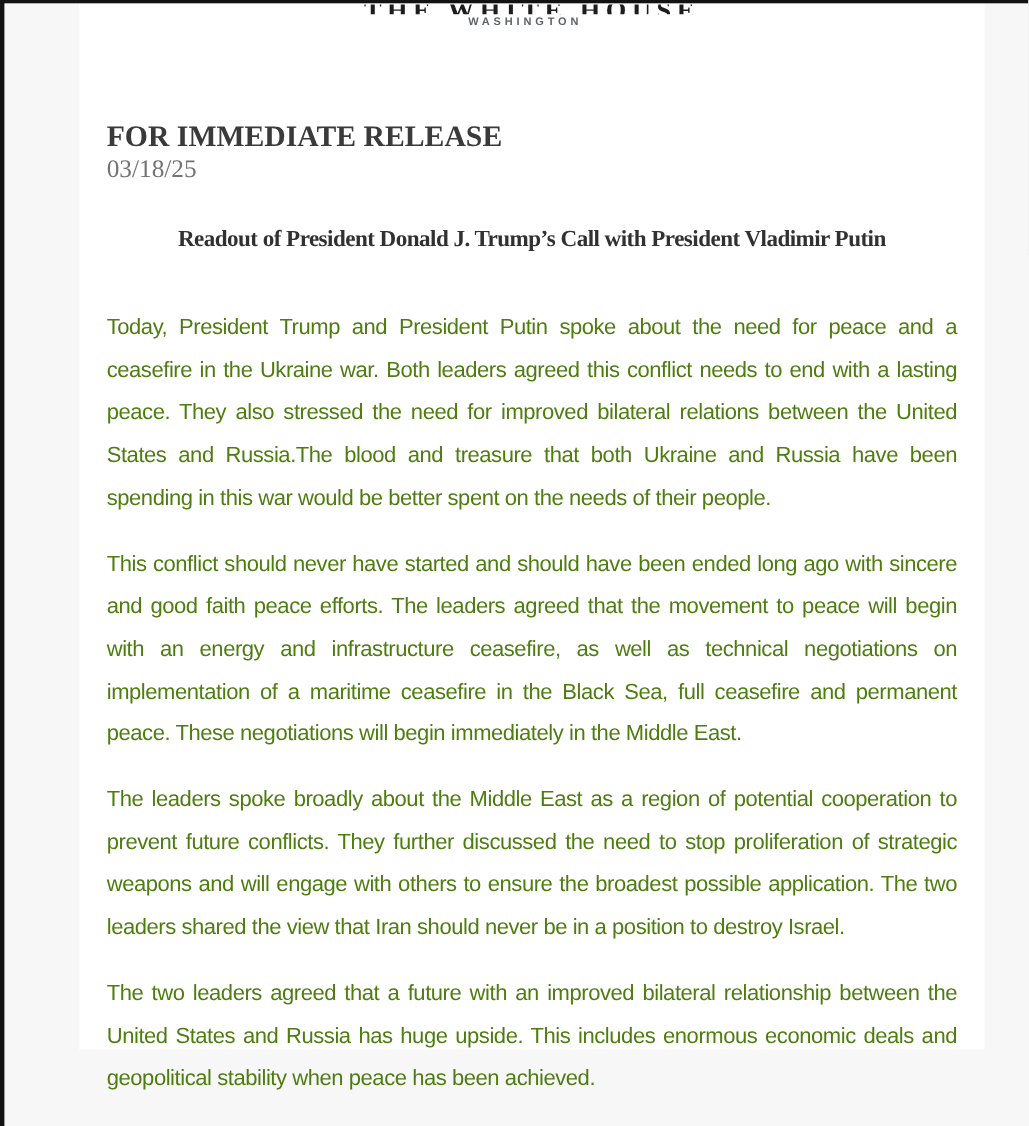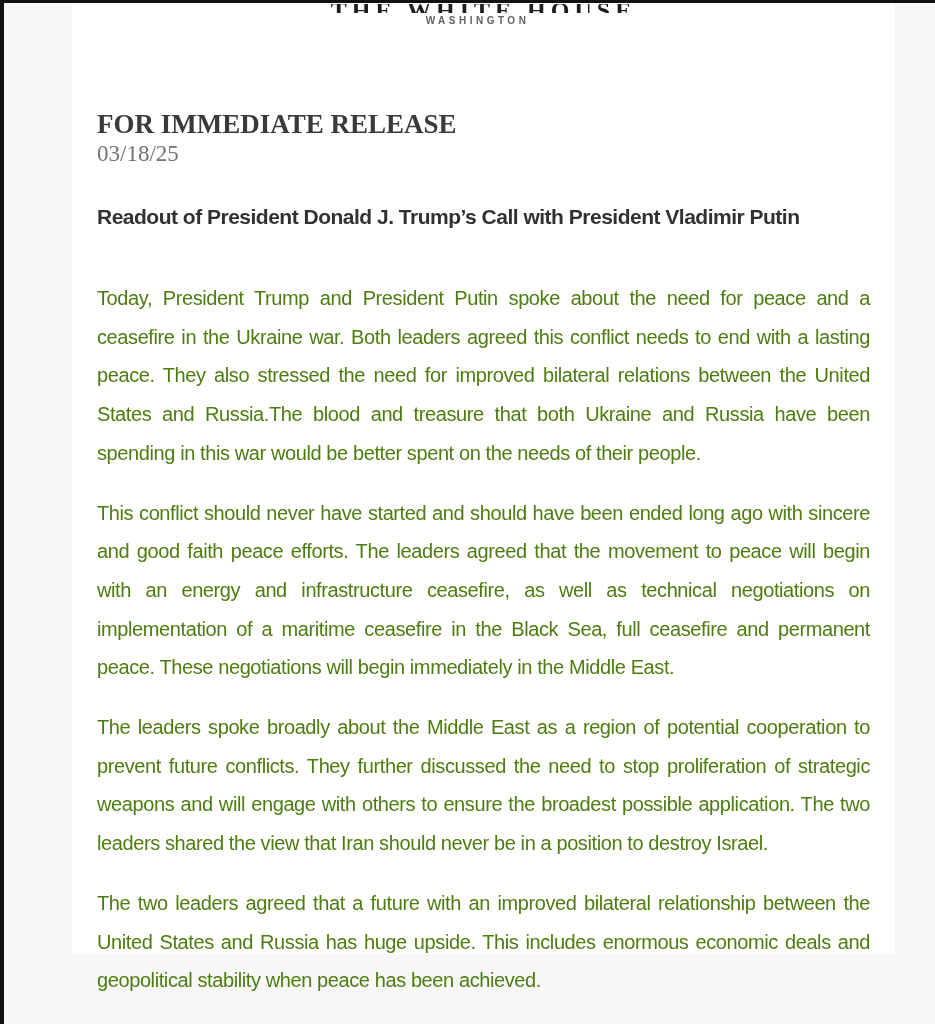--- a/index.html
+++ b/index.html
@@ -33,23 +33,23 @@
     margin-top:106px;
     font-family:"Liberation Serif", serif; font-weight:bold;
     font-size:27px; line-height:30px; color:#3a3a3a;
   }
   .release-date {
     font-family:"Liberation Serif", serif;
     font-size:23px; line-height:30px; color:#737373;
   }
   
   .doc-title {
-    margin-top:34px; white-space:nowrap;
+    margin-top:34px; text-align:center; white-space:nowrap;
     font-weight:bold; font-size:21px; line-height:28px;
-    letter-spacing:-0.5px; color:#313131;
+    letter-spacing:-0.5px; color:#313131;font-family:Liberation Serif, serif;
   }
   
   .body-copy p {
     margin:21px 0 0 0; text-align:justify;
     font-size:20px; line-height:38.7px; letter-spacing:-0.4px;
     color:#4d7c0f;
   }
   .body-copy p:first-child { margin-top:48px; }
   
   .end-mark {

